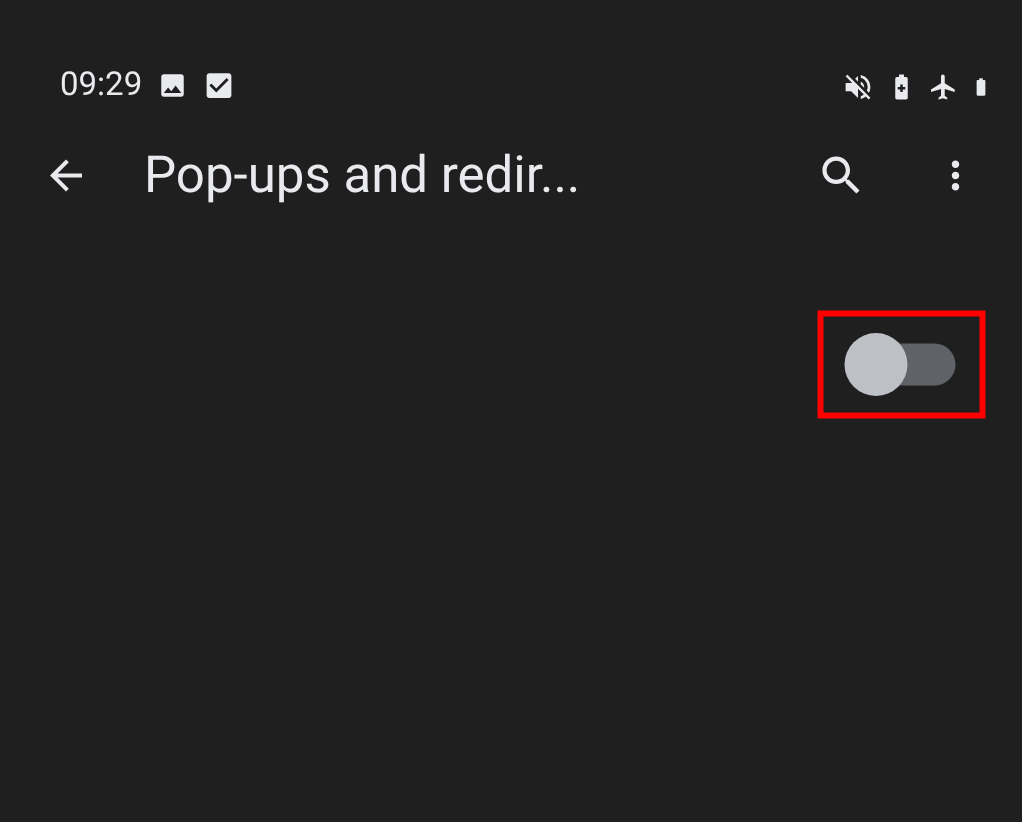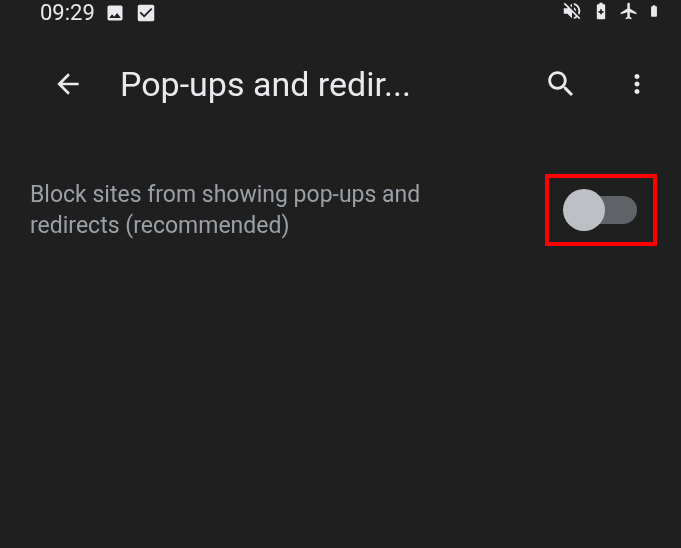--- a/index.html
+++ b/index.html
@@ -11,26 +11,27 @@
       width: 681px;
       height: 548px;
       background: #1f1f1f;
       font-family: Roboto, -apple-system, sans-serif;
       color: #e8eaed;
       overflow: hidden;
     }
     .status-bar {
       height: 36px;
       display: flex;
-      align-items: flex-start;
+      align-items: flex-end;
       justify-content: space-between;
       padding: 0 20px 0 40px;
       font-size: 22px;
       font-weight: 400;
       color: #e8eaed;
+      margin-top: 33px;
     }
     .status-left {
       display: flex;
       align-items: center;
       gap: 10px;
     }
     .status-right {
       display: flex;
       align-items: center;
       gap: 8px;
@@ -39,21 +40,20 @@
       display: inline-flex;
       align-items: center;
       justify-content: center;
     }
     .app-bar {
       height: 96px;
       display: flex;
       align-items: center;
       padding: 0 20px;
       gap: 28px;
-      margin-left: 24px;
     }
     .back-button {
       width: 48px;
       height: 48px;
       display: flex;
       align-items: center;
       justify-content: center;
       cursor: pointer;
       flex-shrink: 0;
     }
@@ -179,21 +179,20 @@
   <div class="action-button">
     <svg width="30" height="30" viewBox="0 0 24 24" fill="#e8eaed">
         <path d="M12 8c1.1 0 2-.9 2-2s-.9-2-2-2-2 .9-2 2 .9 2 2 2zm0 2c-1.1 0-2 .9-2 2s.9 2 2 2 2-.9 2-2-.9-2-2-2zm0 6c-1.1 0-2 .9-2 2s.9 2 2 2 2-.9 2-2-.9-2-2-2z"></path>
       </svg>
   </div>
 </div>
 
 <div class="content">
   <div class="setting-row">
     <div class="setting-text">
-      <div class="setting-subtitle">Block sites from showing pop-ups and redirects (recommended)</div>
     </div>
     <div class="toggle-container">
       <div class="toggle">
         <div class="toggle-knob"></div>
       </div>
     </div>
   </div>
 </div>
 
 </body></html>

